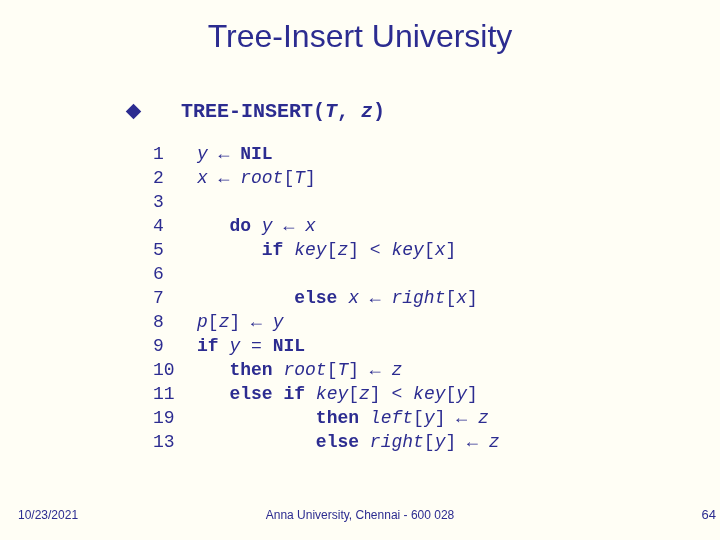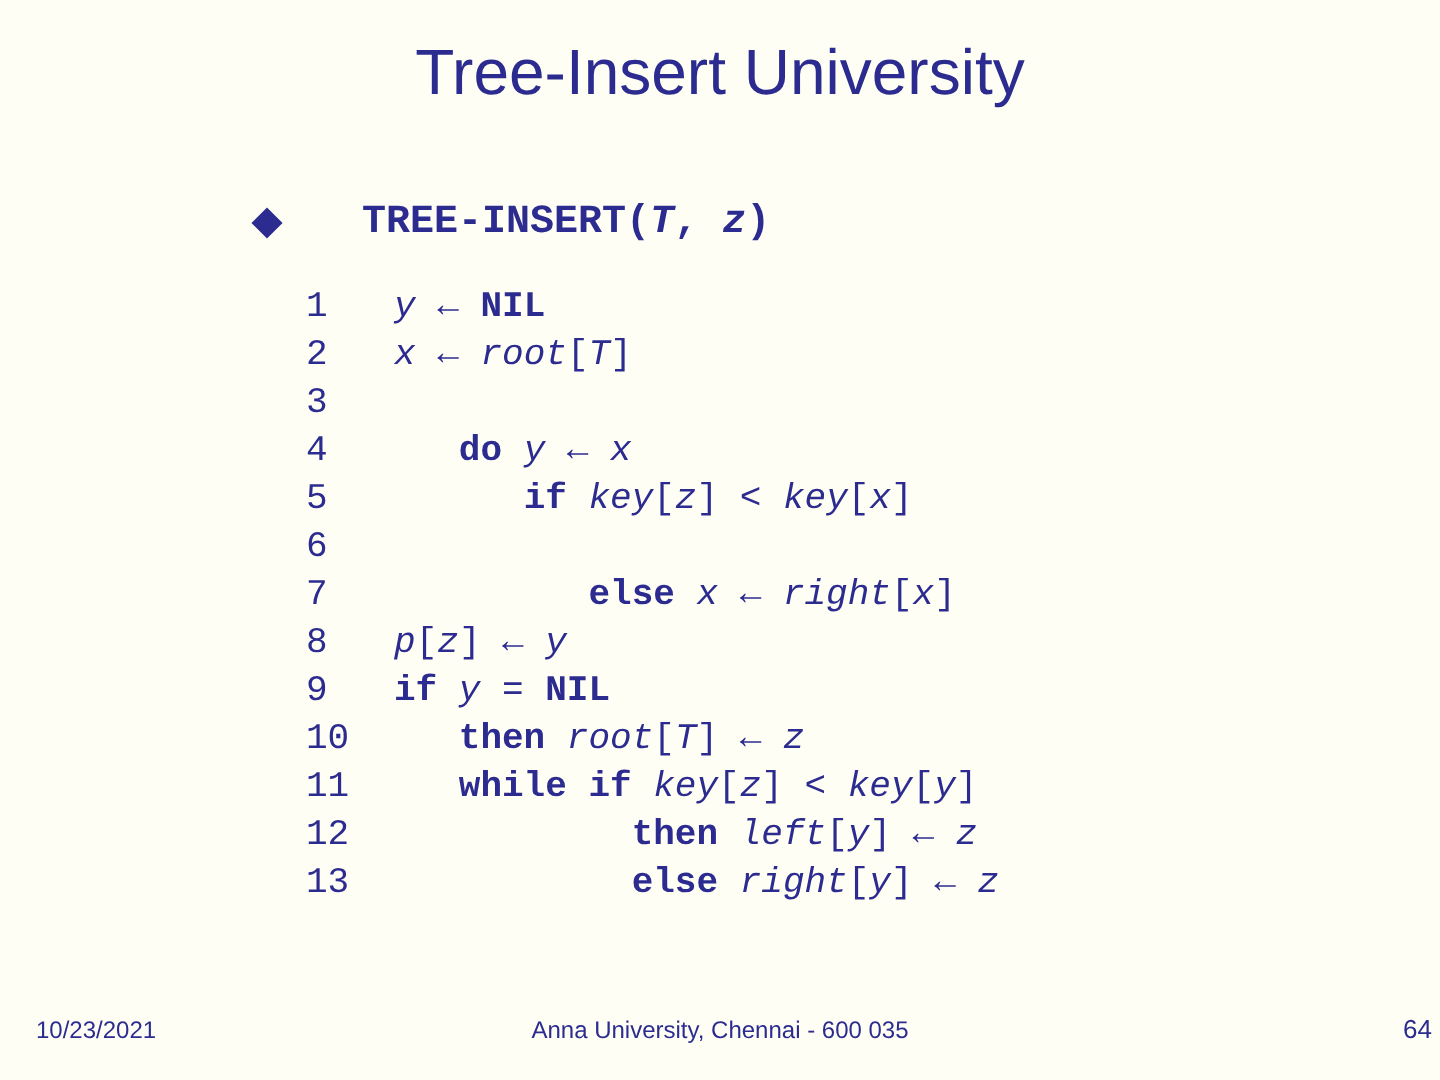--- a/index.html
+++ b/index.html
@@ -112,22 +112,22 @@
       <div class="row"><span class="ln">1</span><span><span></span><span class="ital">y</span><span> ← </span><span class="bold">NIL</span></span></div>
       <div class="row"><span class="ln">2</span><span><span></span><span class="ital">x</span><span> ← </span><span class="ital">root</span><span>[</span><span class="ital">T</span><span>]</span></span></div>
       <div class="row"><span class="ln">3</span></div>
       <div class="row"><span class="ln">4</span><span><span>   </span><span class="bold">do </span><span class="ital">y</span><span> ← </span><span class="ital">x</span></span></div>
       <div class="row"><span class="ln">5</span><span><span>      </span><span class="bold">if </span><span class="ital">key</span><span>[</span><span class="ital">z</span><span>] &lt; </span><span class="ital">key</span><span>[</span><span class="ital">x</span><span>]</span></span></div>
       <div class="row"><span class="ln">6</span></div>
       <div class="row"><span class="ln">7</span><span><span>         </span><span class="bold">else </span><span class="ital">x</span><span> ← </span><span class="ital">right</span><span>[</span><span class="ital">x</span><span>]</span></span></div>
       <div class="row"><span class="ln">8</span><span><span></span><span class="ital">p</span><span>[</span><span class="ital">z</span><span>] ← </span><span class="ital">y</span></span></div>
       <div class="row"><span class="ln">9</span><span><span class="bold">if </span><span class="ital">y</span><span> = </span><span class="bold">NIL</span></span></div>
       <div class="row"><span class="ln">10</span><span><span>   </span><span class="bold">then </span><span class="ital">root</span><span>[</span><span class="ital">T</span><span>] ← </span><span class="ital">z</span></span></div>
-      <div class="row"><span class="ln">11</span><span><span>   </span><span class="bold">while if </span><span class="ital">key</span><span>[</span><span class="ital">z</span><span>] &lt; </span><span class="ital">key</span><span>[</span><span class="ital">y</span><span>]</span></span></div>
-      <div class="row"><span class="ln">12</span><span><span>           </span><span class="bold">then </span><span class="ital">left</span><span>[</span><span class="ital">y</span><span>] ← </span><span class="ital">z</span></span></div>
+      <div class="row"><span class="ln">11</span><span><span>   </span><span class="bold">else if </span><span class="ital">key</span><span>[</span><span class="ital">z</span><span>] &lt; </span><span class="ital">key</span><span>[</span><span class="ital">y</span><span>]</span></span></div>
+      <div class="row"><span class="ln">19</span><span><span>           </span><span class="bold">then </span><span class="ital">left</span><span>[</span><span class="ital">y</span><span>] ← </span><span class="ital">z</span></span></div>
       <div class="row"><span class="ln">13</span><span><span>           </span><span class="bold">else </span><span class="ital">right</span><span>[</span><span class="ital">y</span><span>] ← </span><span class="ital">z</span></span></div>
     </div>
 
   <div class="footer-date">10/23/2021</div>
-  <div class="footer-center">Anna University, Chennai - 600 035</div>
+  <div class="footer-center">Anna University, Chennai - 600 028</div>
   <div class="footer-num">64</div>
 
 </div>
 
 </body></html>

